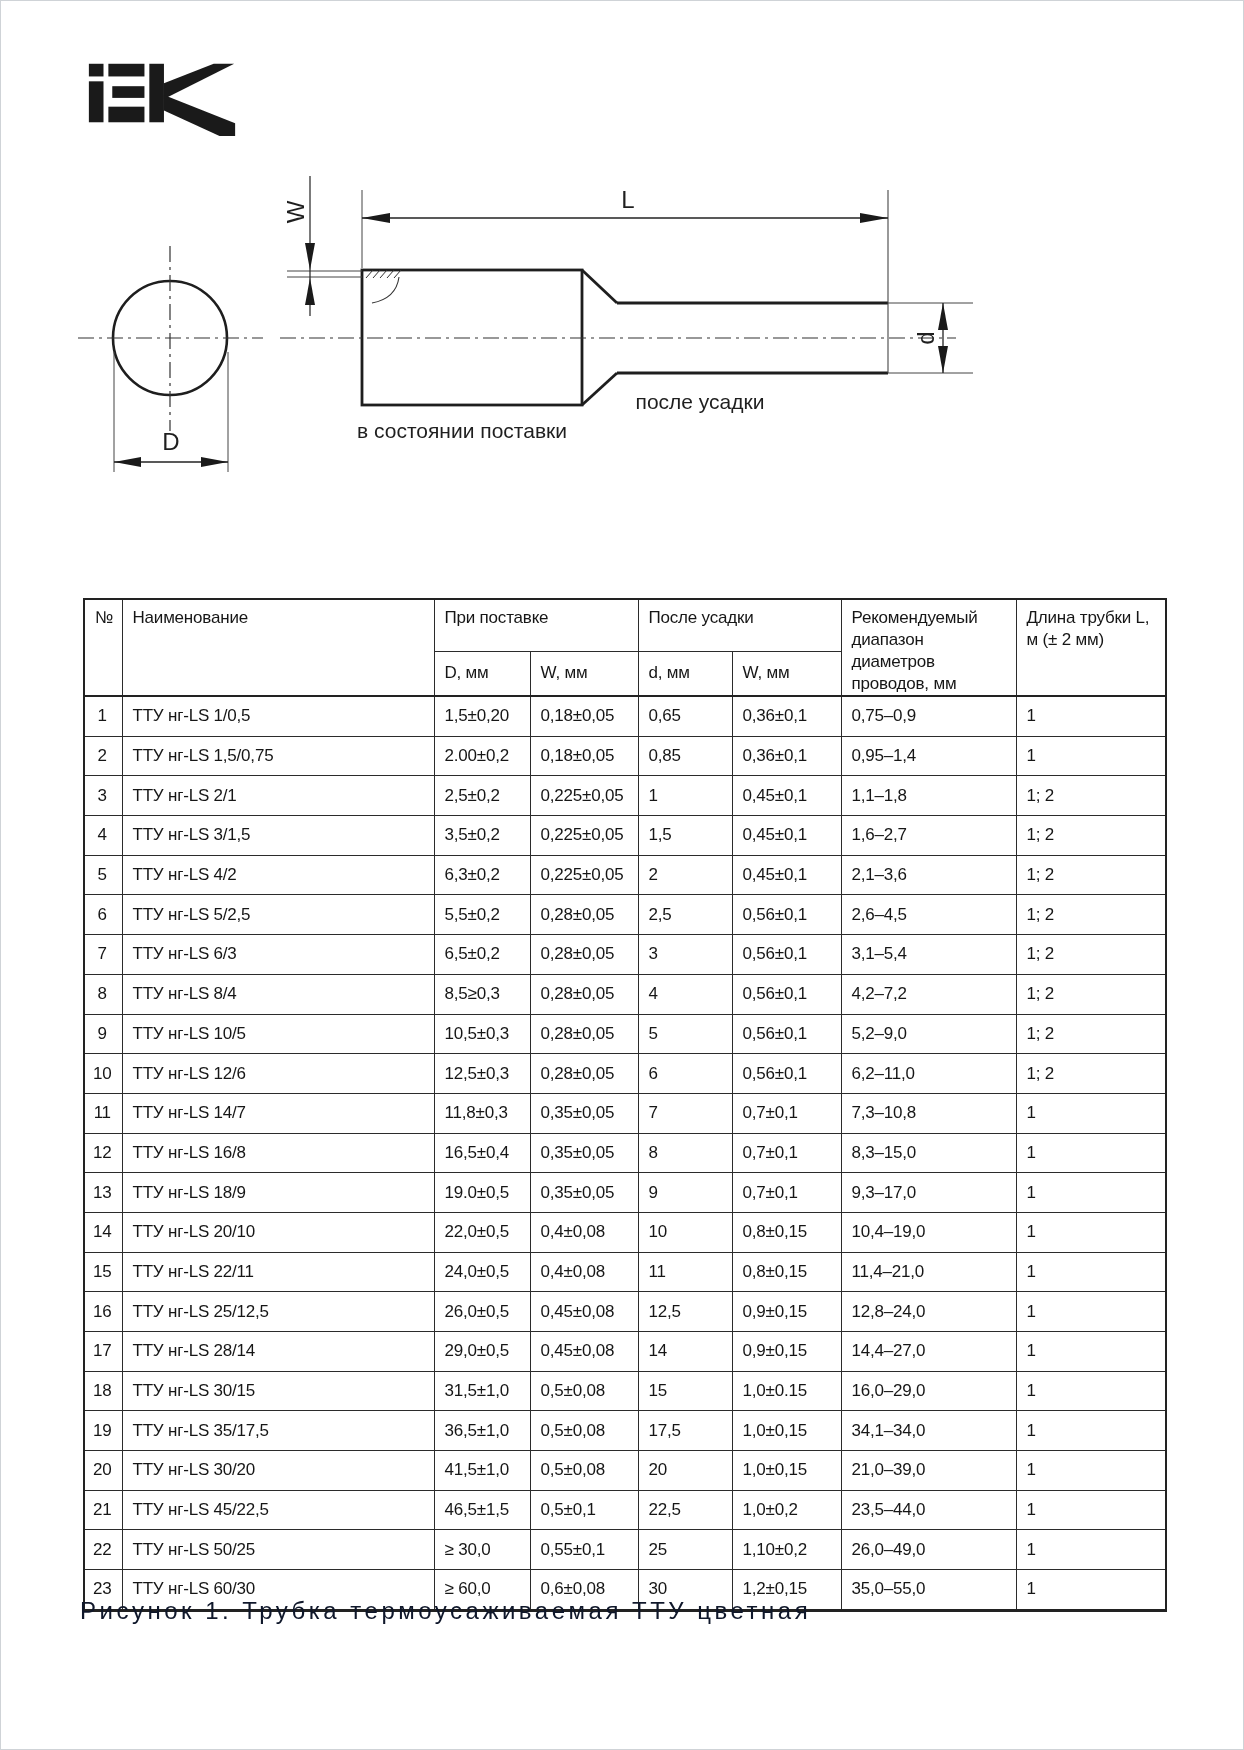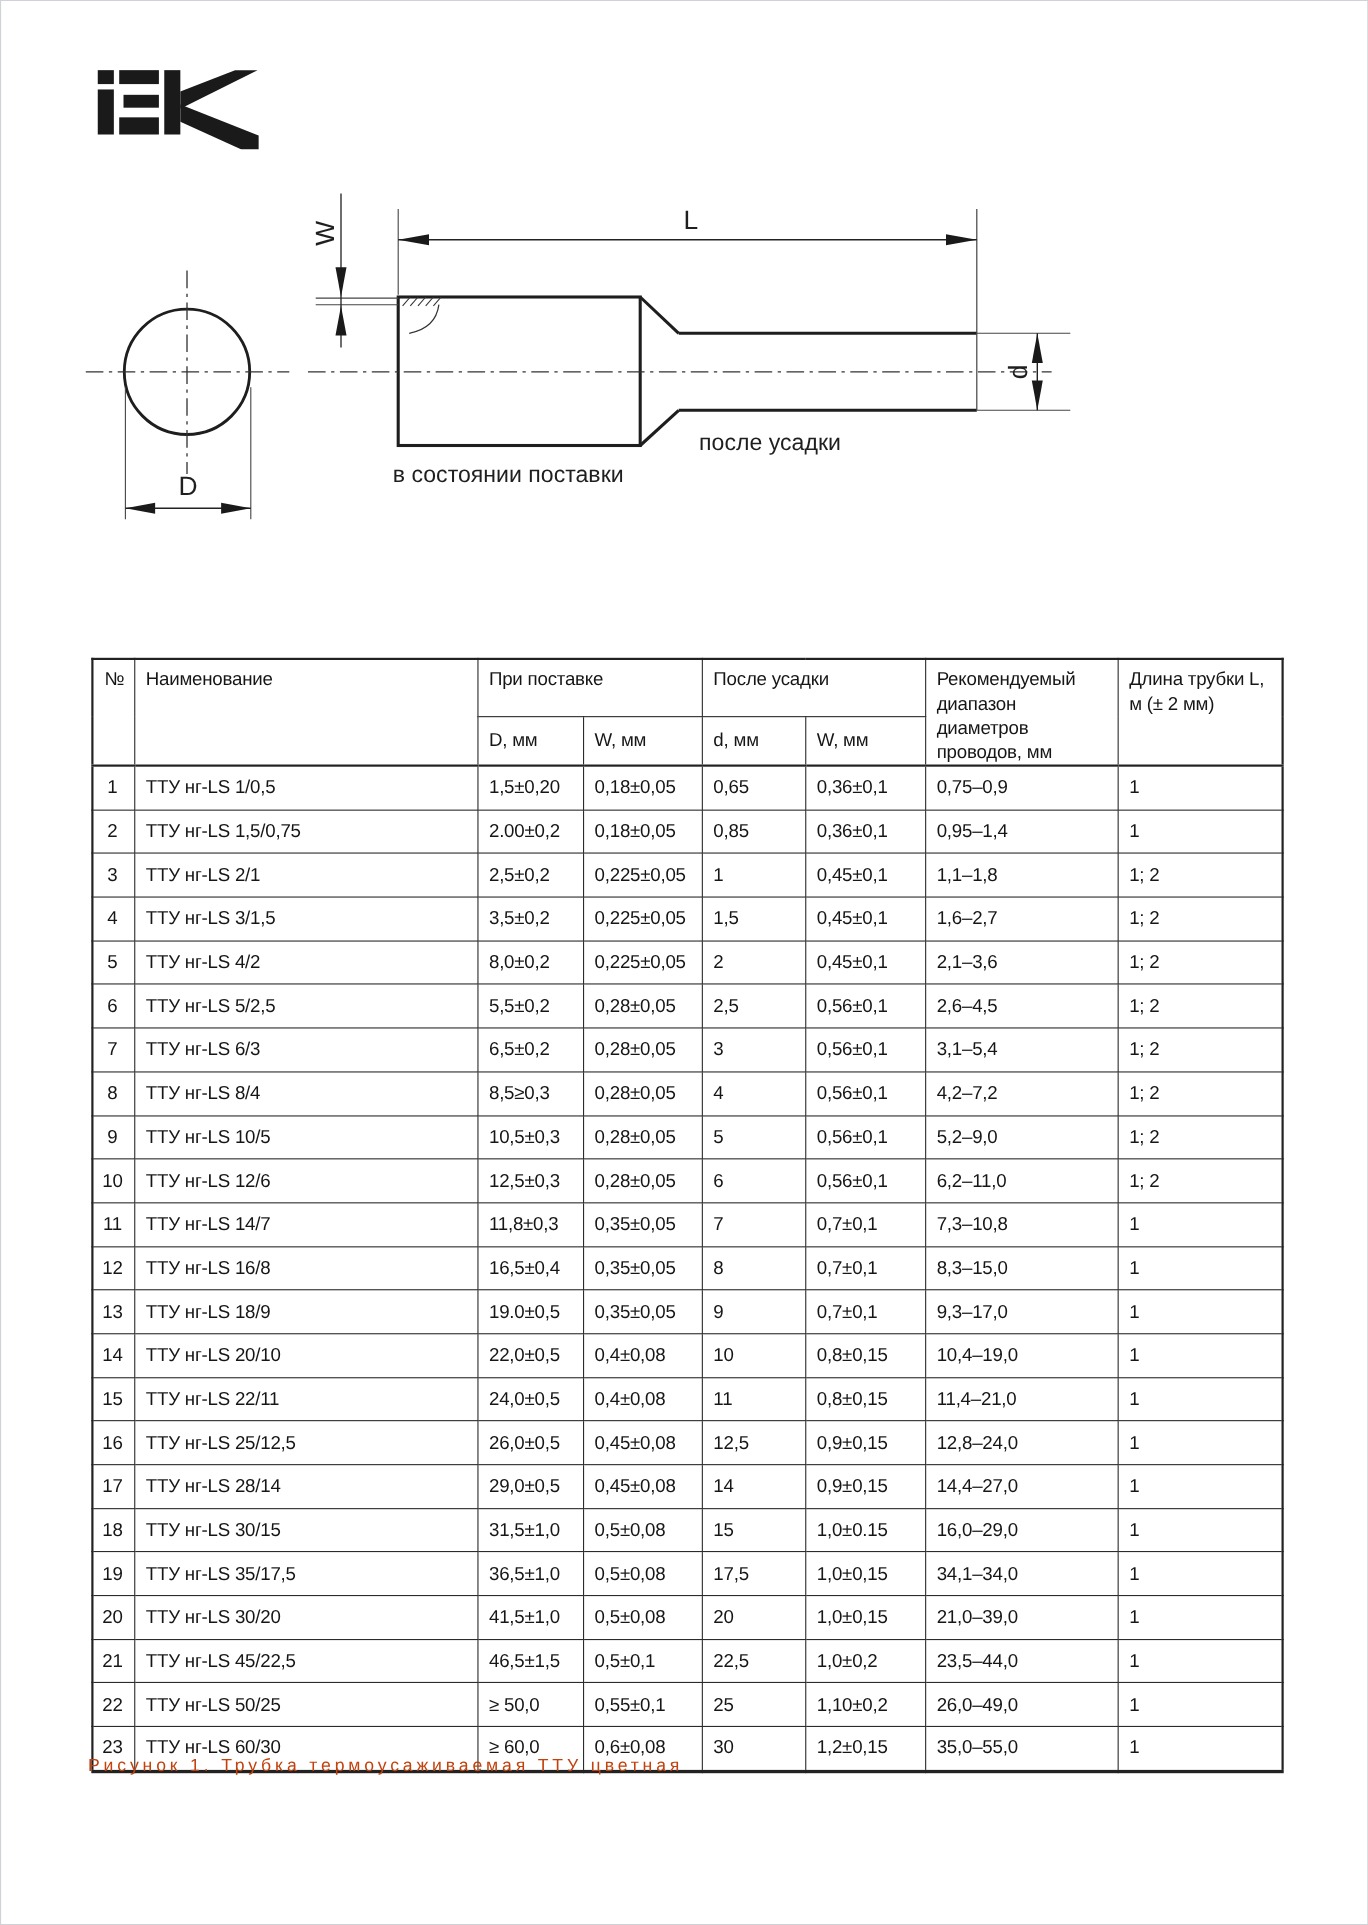--- a/index.html
+++ b/index.html
@@ -32,21 +32,21 @@
   table.spec thead tr.subhead th{border-bottom:2.5px solid #222;margin-top:25px;}
   table.spec thead th[rowspan]{border-bottom:2.5px solid #222;}
   table.spec thead tr.grouphead th{height:40px;}
   table.spec thead tr.subhead th{height:40px;}
   table.spec tbody td{height:38.7px;vertical-align:middle;}
   table.spec tbody td:first-child{text-align:center;padding-left:2px;}
   table.spec{border-bottom:3px solid #222;}
 
   .caption{
     position:absolute;left:80px;top:1597px;
-    font-size:16px;letter-spacing:3.5px;color:#c2410c;
+    font-size:24px;letter-spacing:3.5px;color:#0f172a;
   }
 </style>
 </head>
 <body>
 
 <div class="page">
 
   <svg class="logo" viewBox="0 0 160 86" role="img" aria-label="IEK">
     <g fill="#1a1a1a">
       <rect x="5" y="12" width="15" height="13"></rect>
@@ -179,21 +179,21 @@
           <td>3,5±0,2</td>
           <td>0,225±0,05</td>
           <td>1,5</td>
           <td>0,45±0,1</td>
           <td>1,6–2,7</td>
           <td>1; 2</td>
         </tr>
         <tr>
           <td>5</td>
           <td>ТТУ нг-LS 4/2</td>
-          <td>8,0±0,2</td>
+          <td>6,3±0,2</td>
           <td>0,225±0,05</td>
           <td>2</td>
           <td>0,45±0,1</td>
           <td>2,1–3,6</td>
           <td>1; 2</td>
         </tr>
         <tr>
           <td>6</td>
           <td>ТТУ нг-LS 5/2,5</td>
           <td>5,5±0,2</td>
@@ -349,21 +349,21 @@
           <td>46,5±1,5</td>
           <td>0,5±0,1</td>
           <td>22,5</td>
           <td>1,0±0,2</td>
           <td>23,5–44,0</td>
           <td>1</td>
         </tr>
         <tr>
           <td>22</td>
           <td>ТТУ нг-LS 50/25</td>
-          <td>≥ 50,0</td>
+          <td>≥ 30,0</td>
           <td>0,55±0,1</td>
           <td>25</td>
           <td>1,10±0,2</td>
           <td>26,0–49,0</td>
           <td>1</td>
         </tr>
         <tr>
           <td>23</td>
           <td>ТТУ нг-LS 60/30</td>
           <td>≥ 60,0</td>

